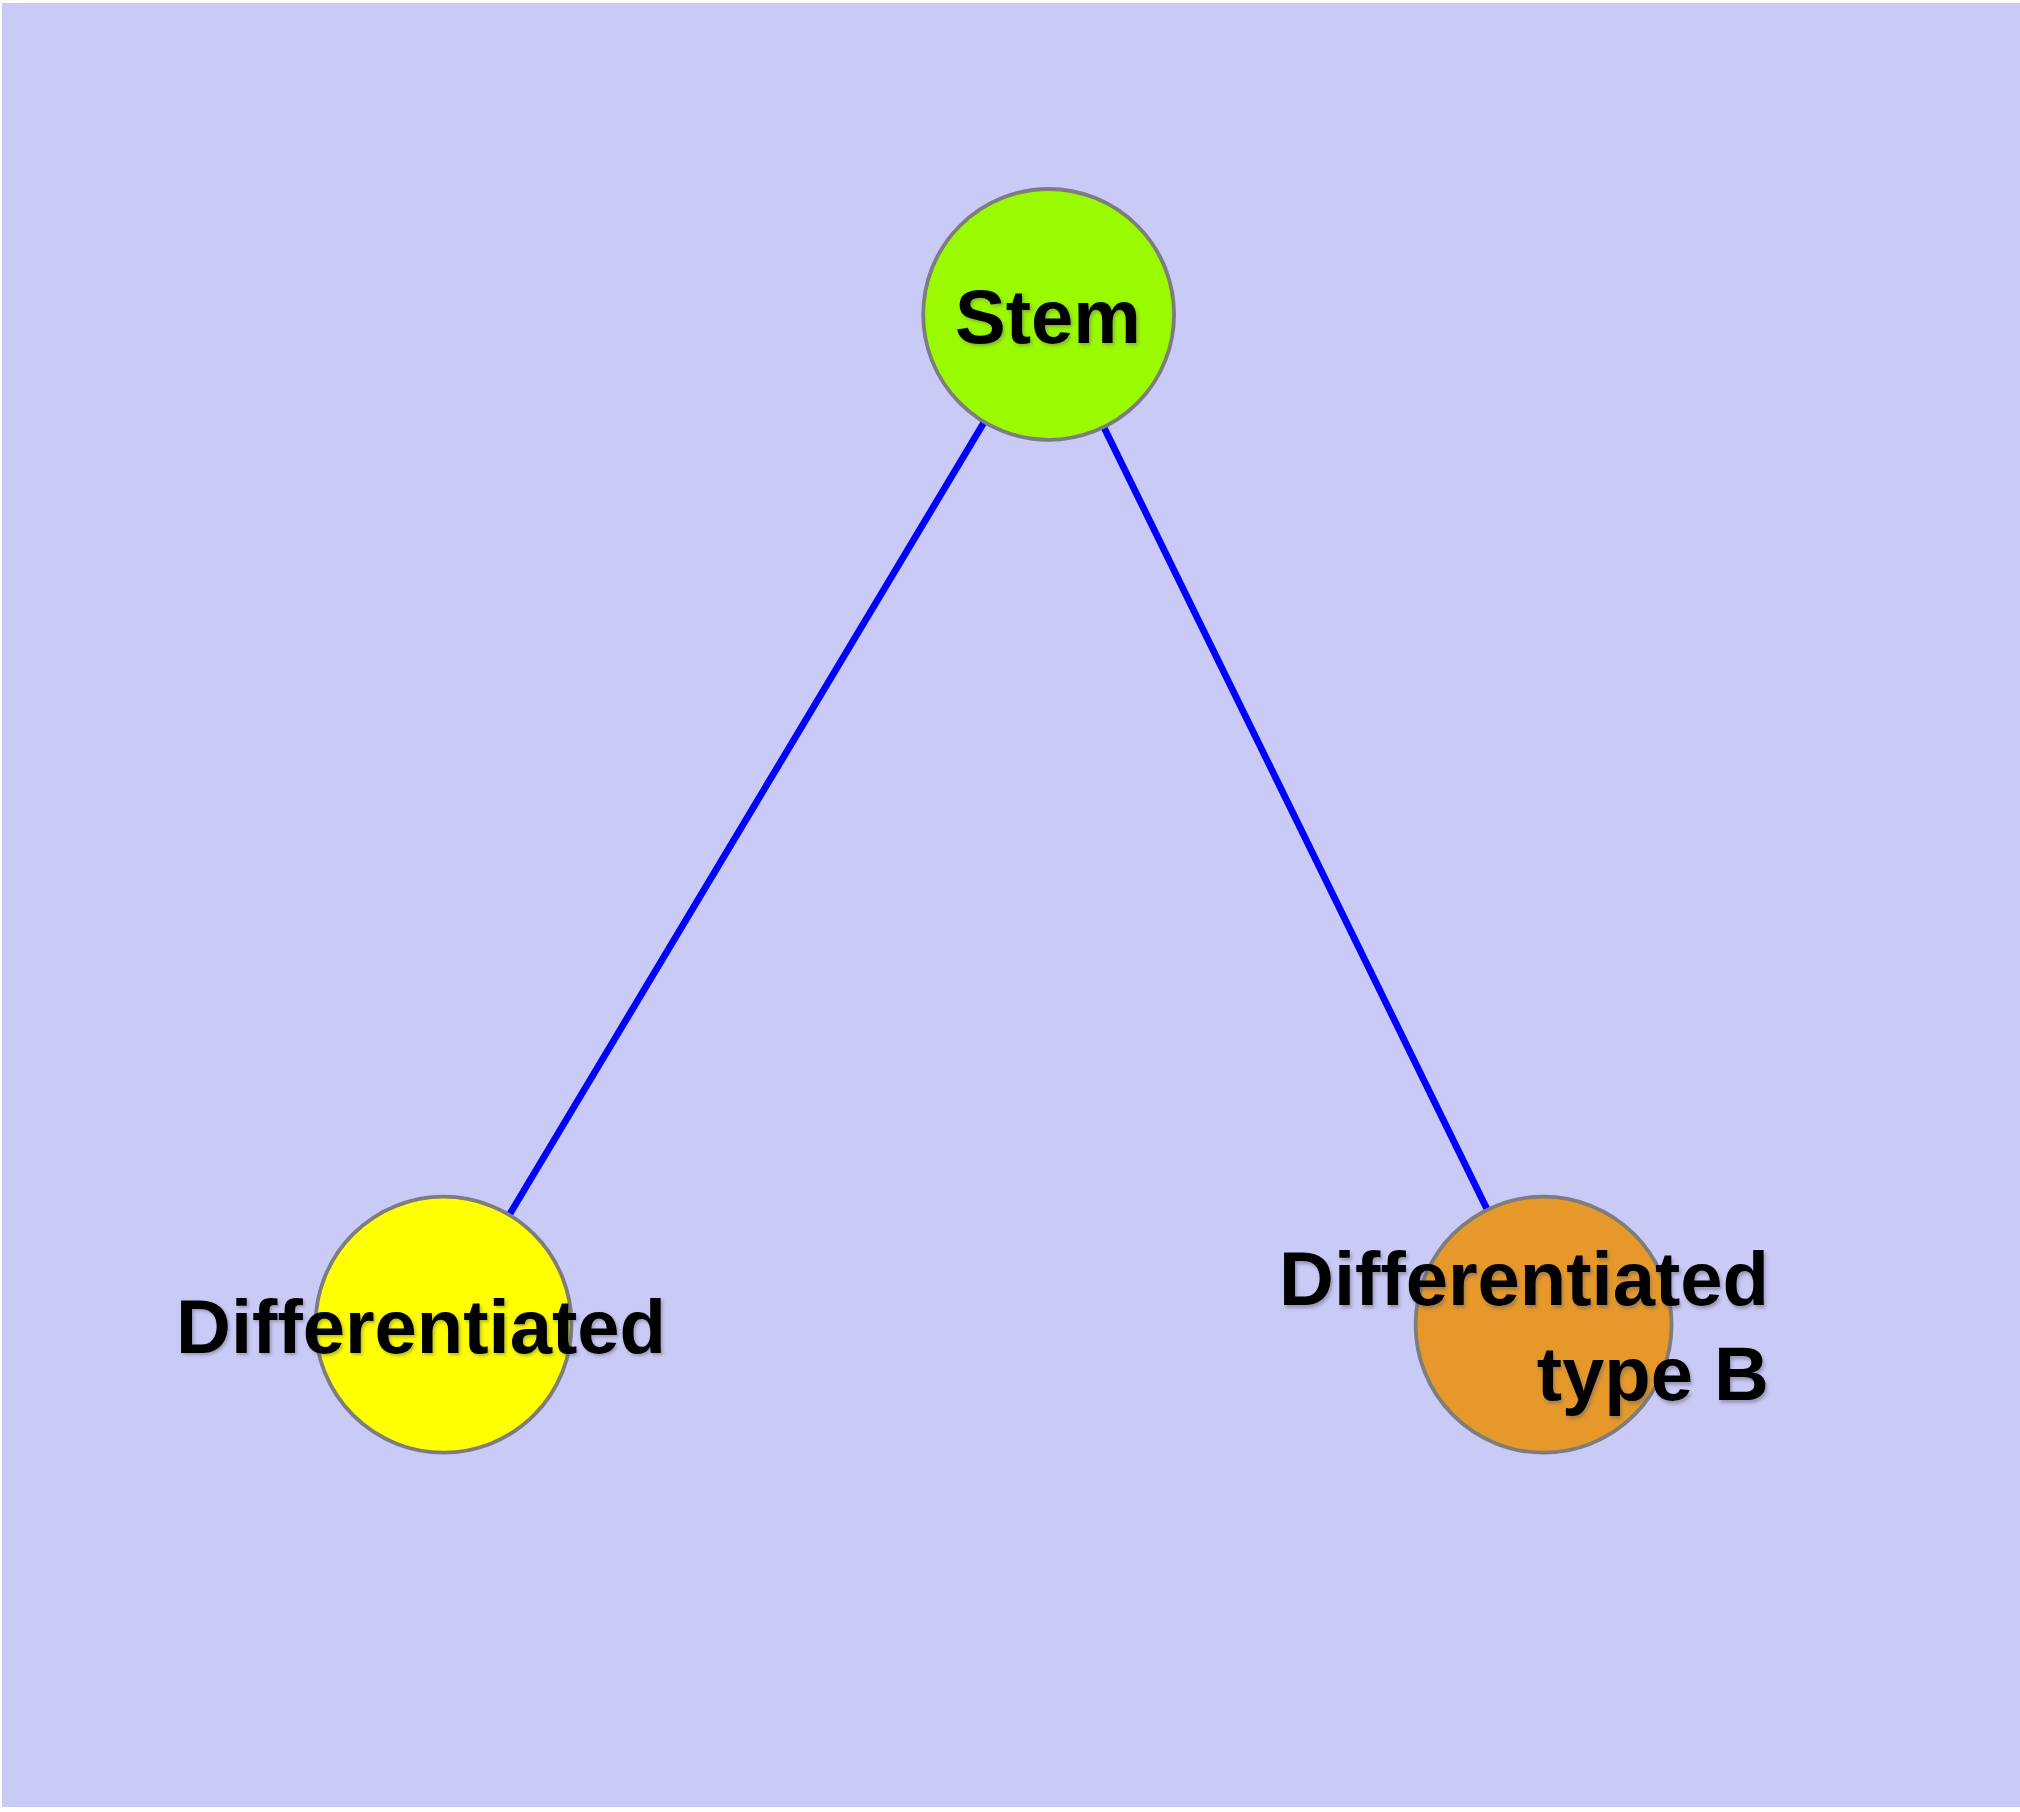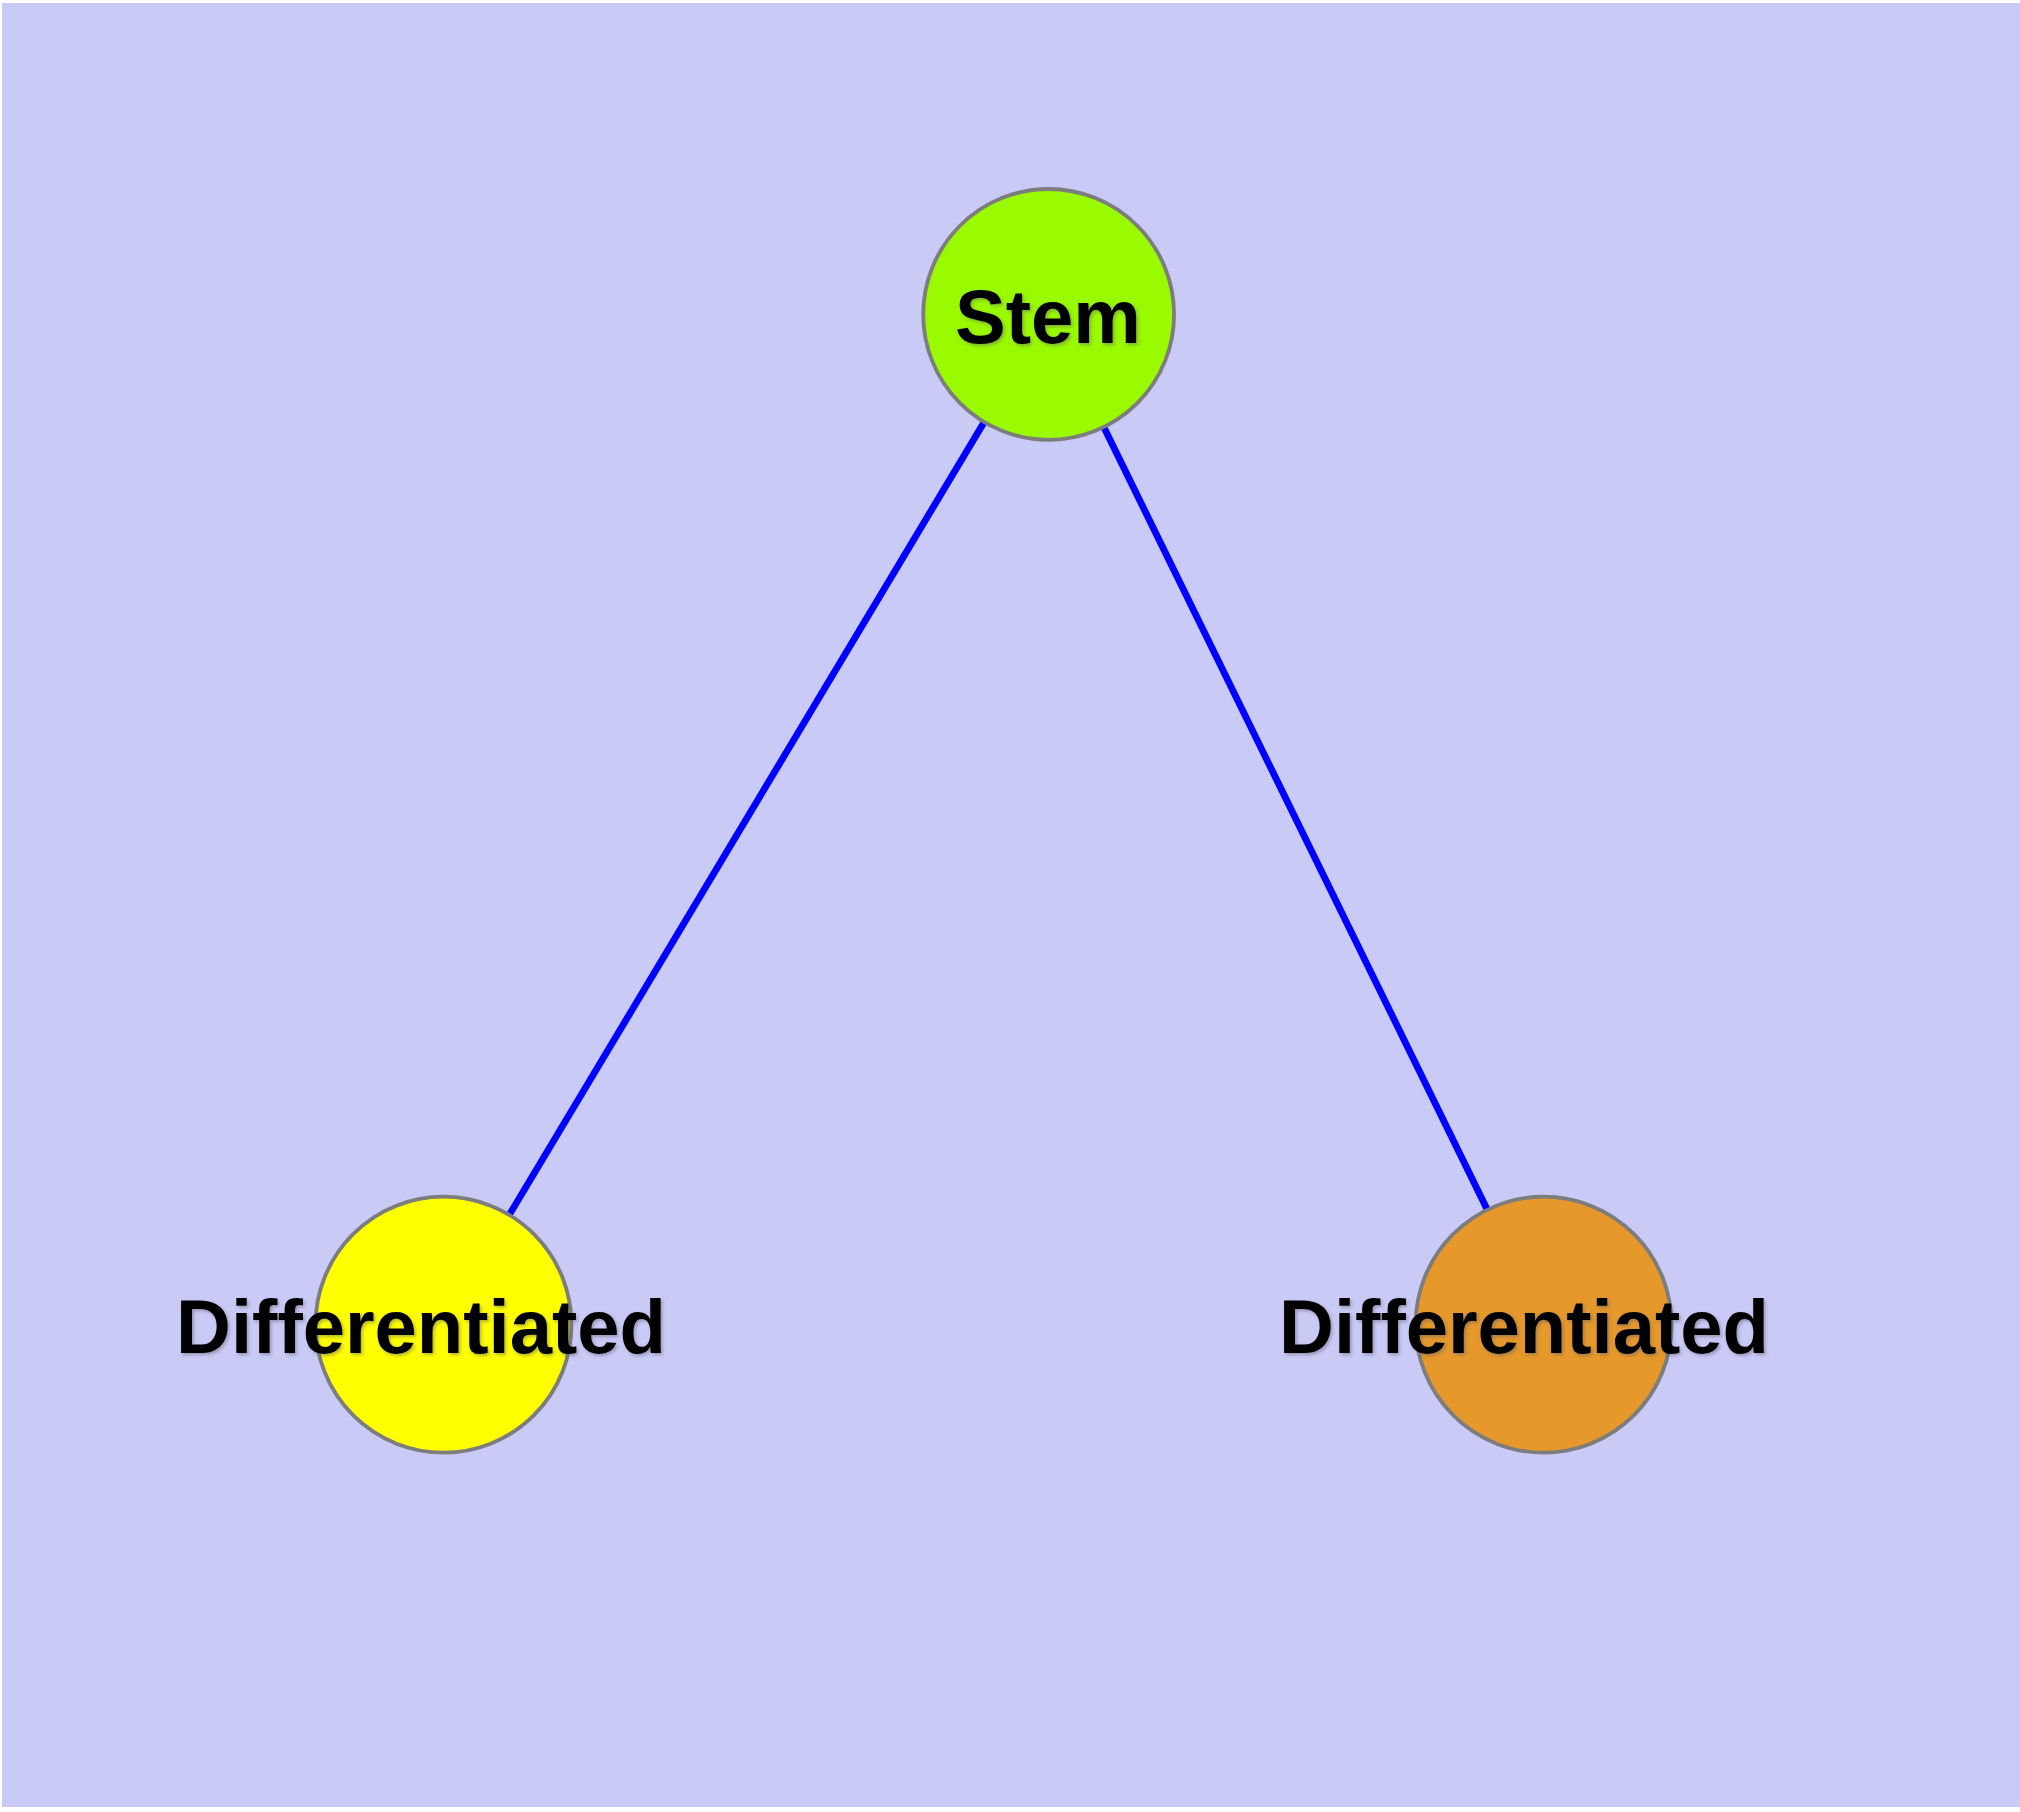--- a/index.html
+++ b/index.html
@@ -66,16 +66,17 @@
 
   <div class="labels">
     <div class="node-label" id="label-stem" style="left: 1048px; top: 316px; color: rgb(0, 0, 0);">
       <span>Stem</span>
     </div>
     <div class="node-label" id="label-type_a" style="left: 421px; top: 1326px; color: rgb(0, 0, 0);">
       <span>Differentiated</span><br>
     </div>
     <div class="node-label" id="label-type_b" style="left: 1524px; top: 1326px; color: rgb(0, 0, 0);">
       <span>Differentiated</span><br>
+      <span>type B</span>
     </div>
   </div>
 </div>
 
 
 </body></html>

